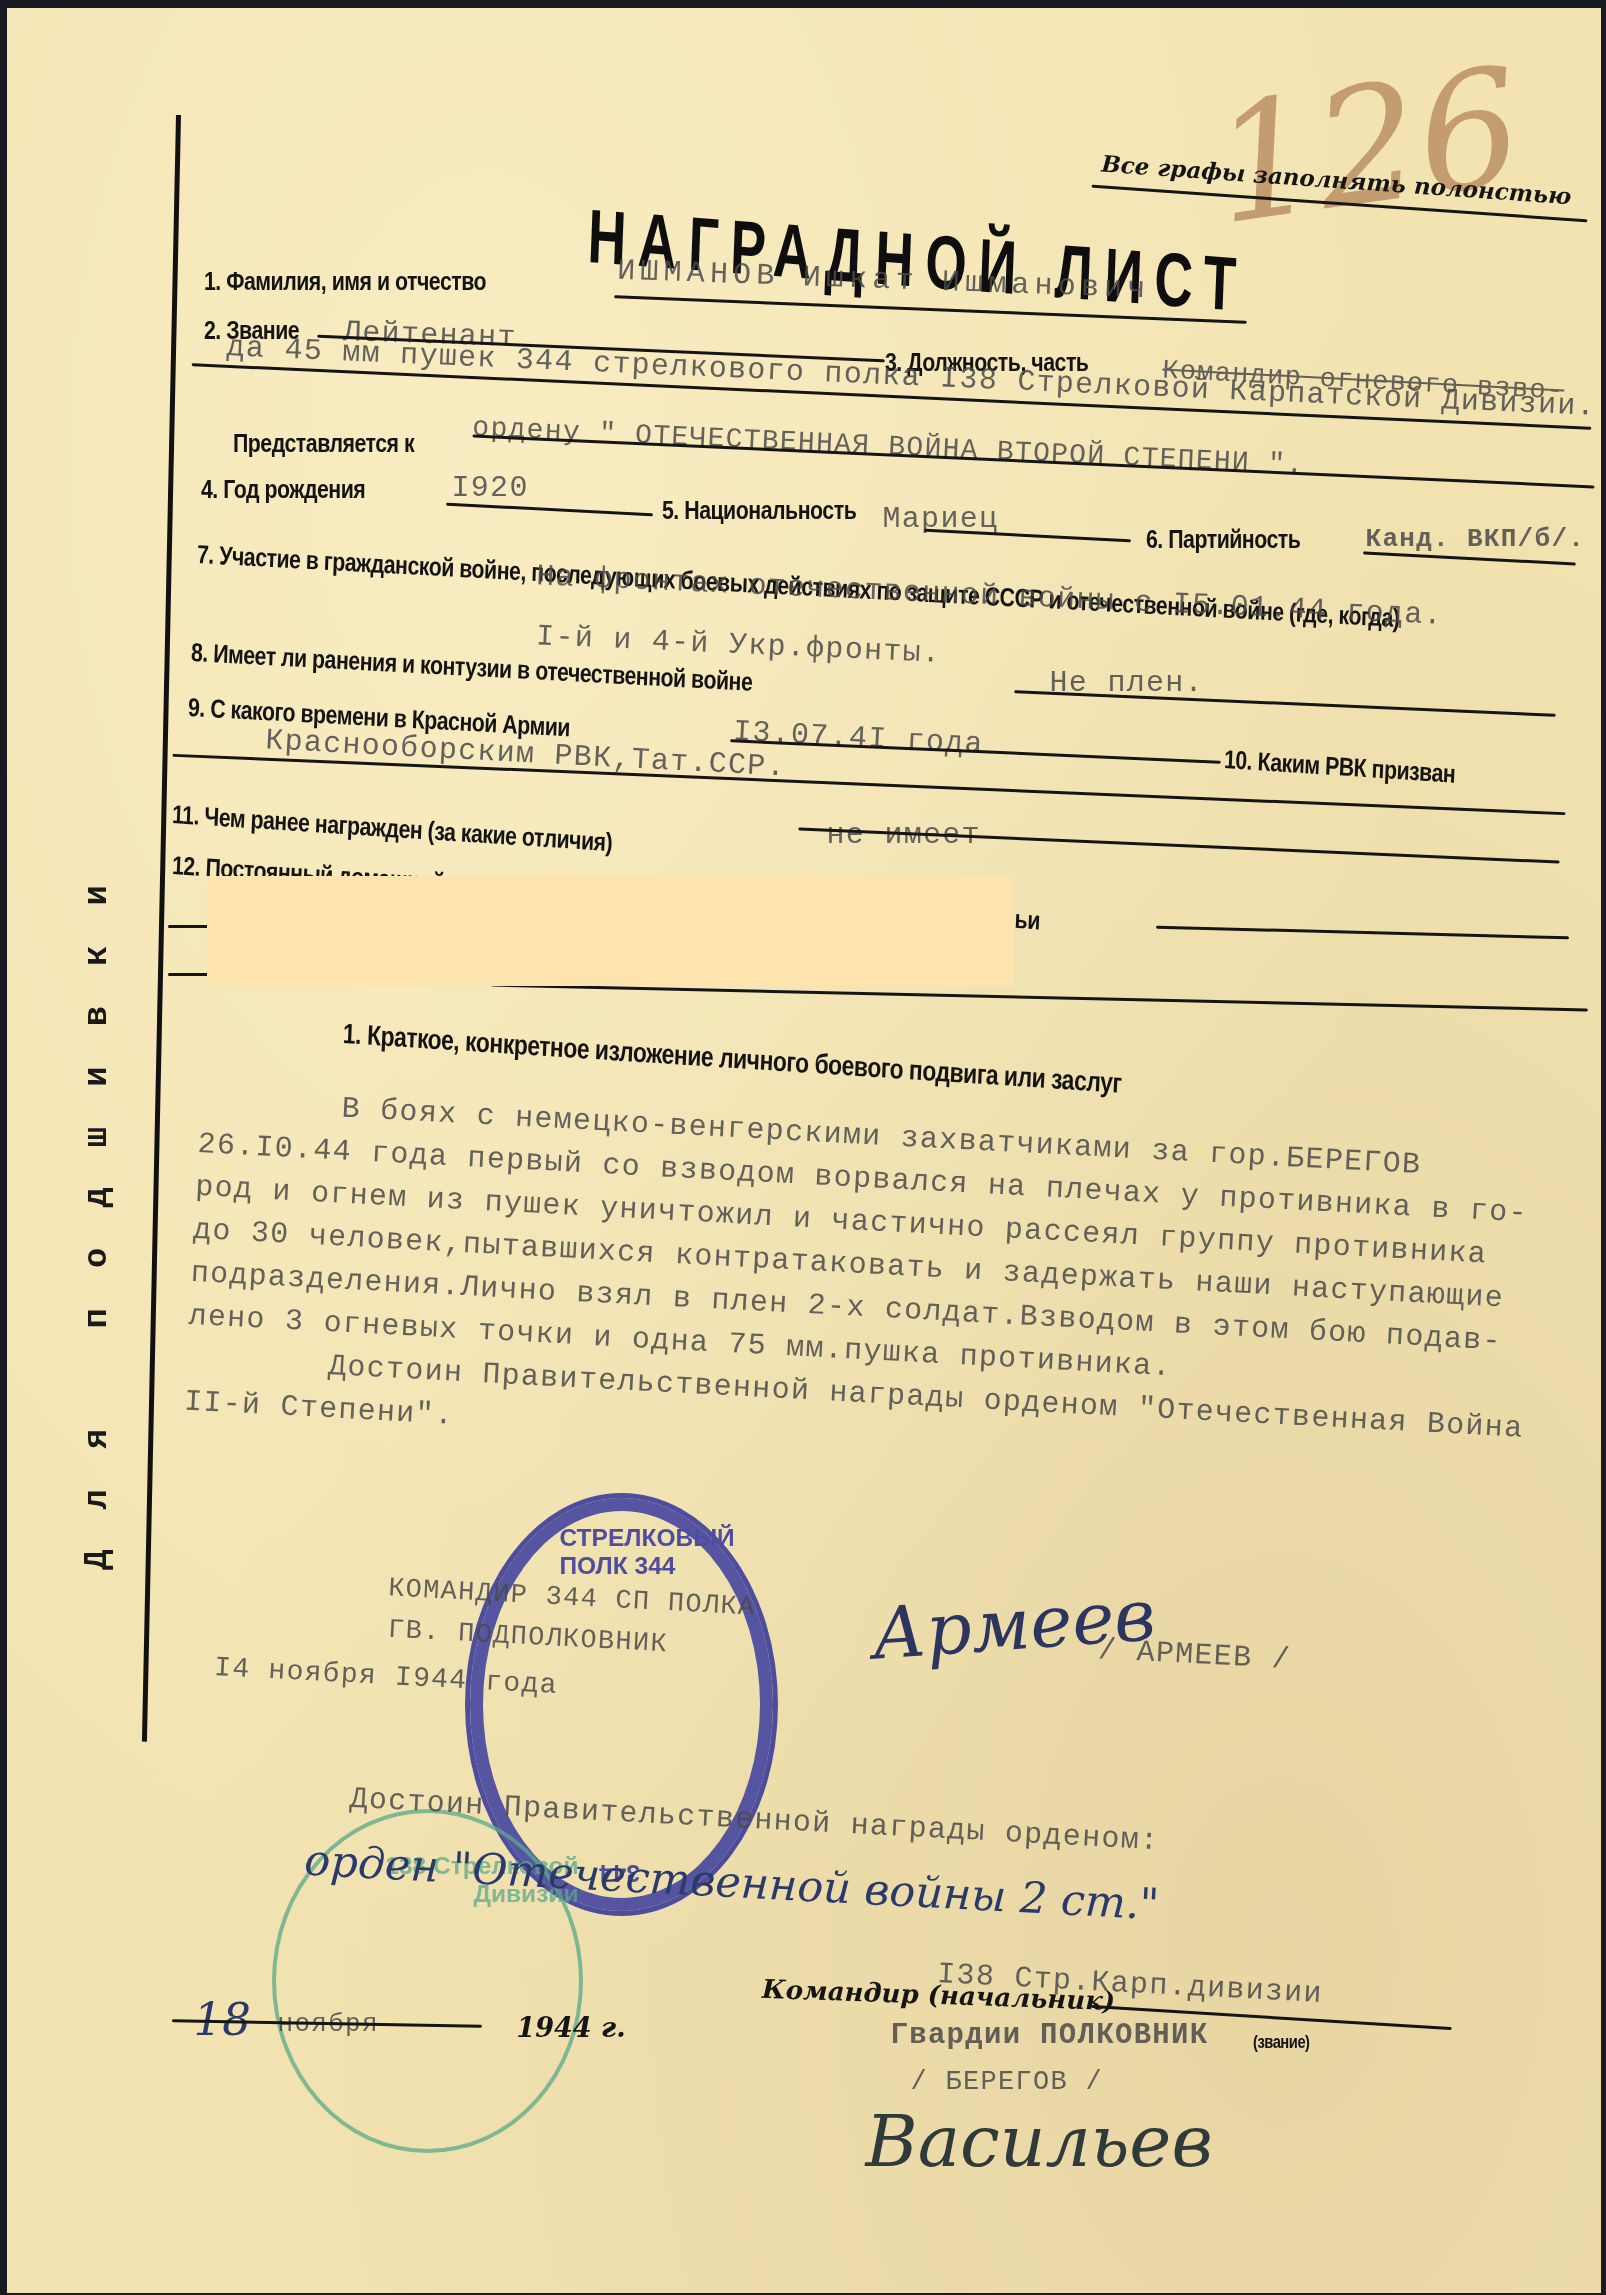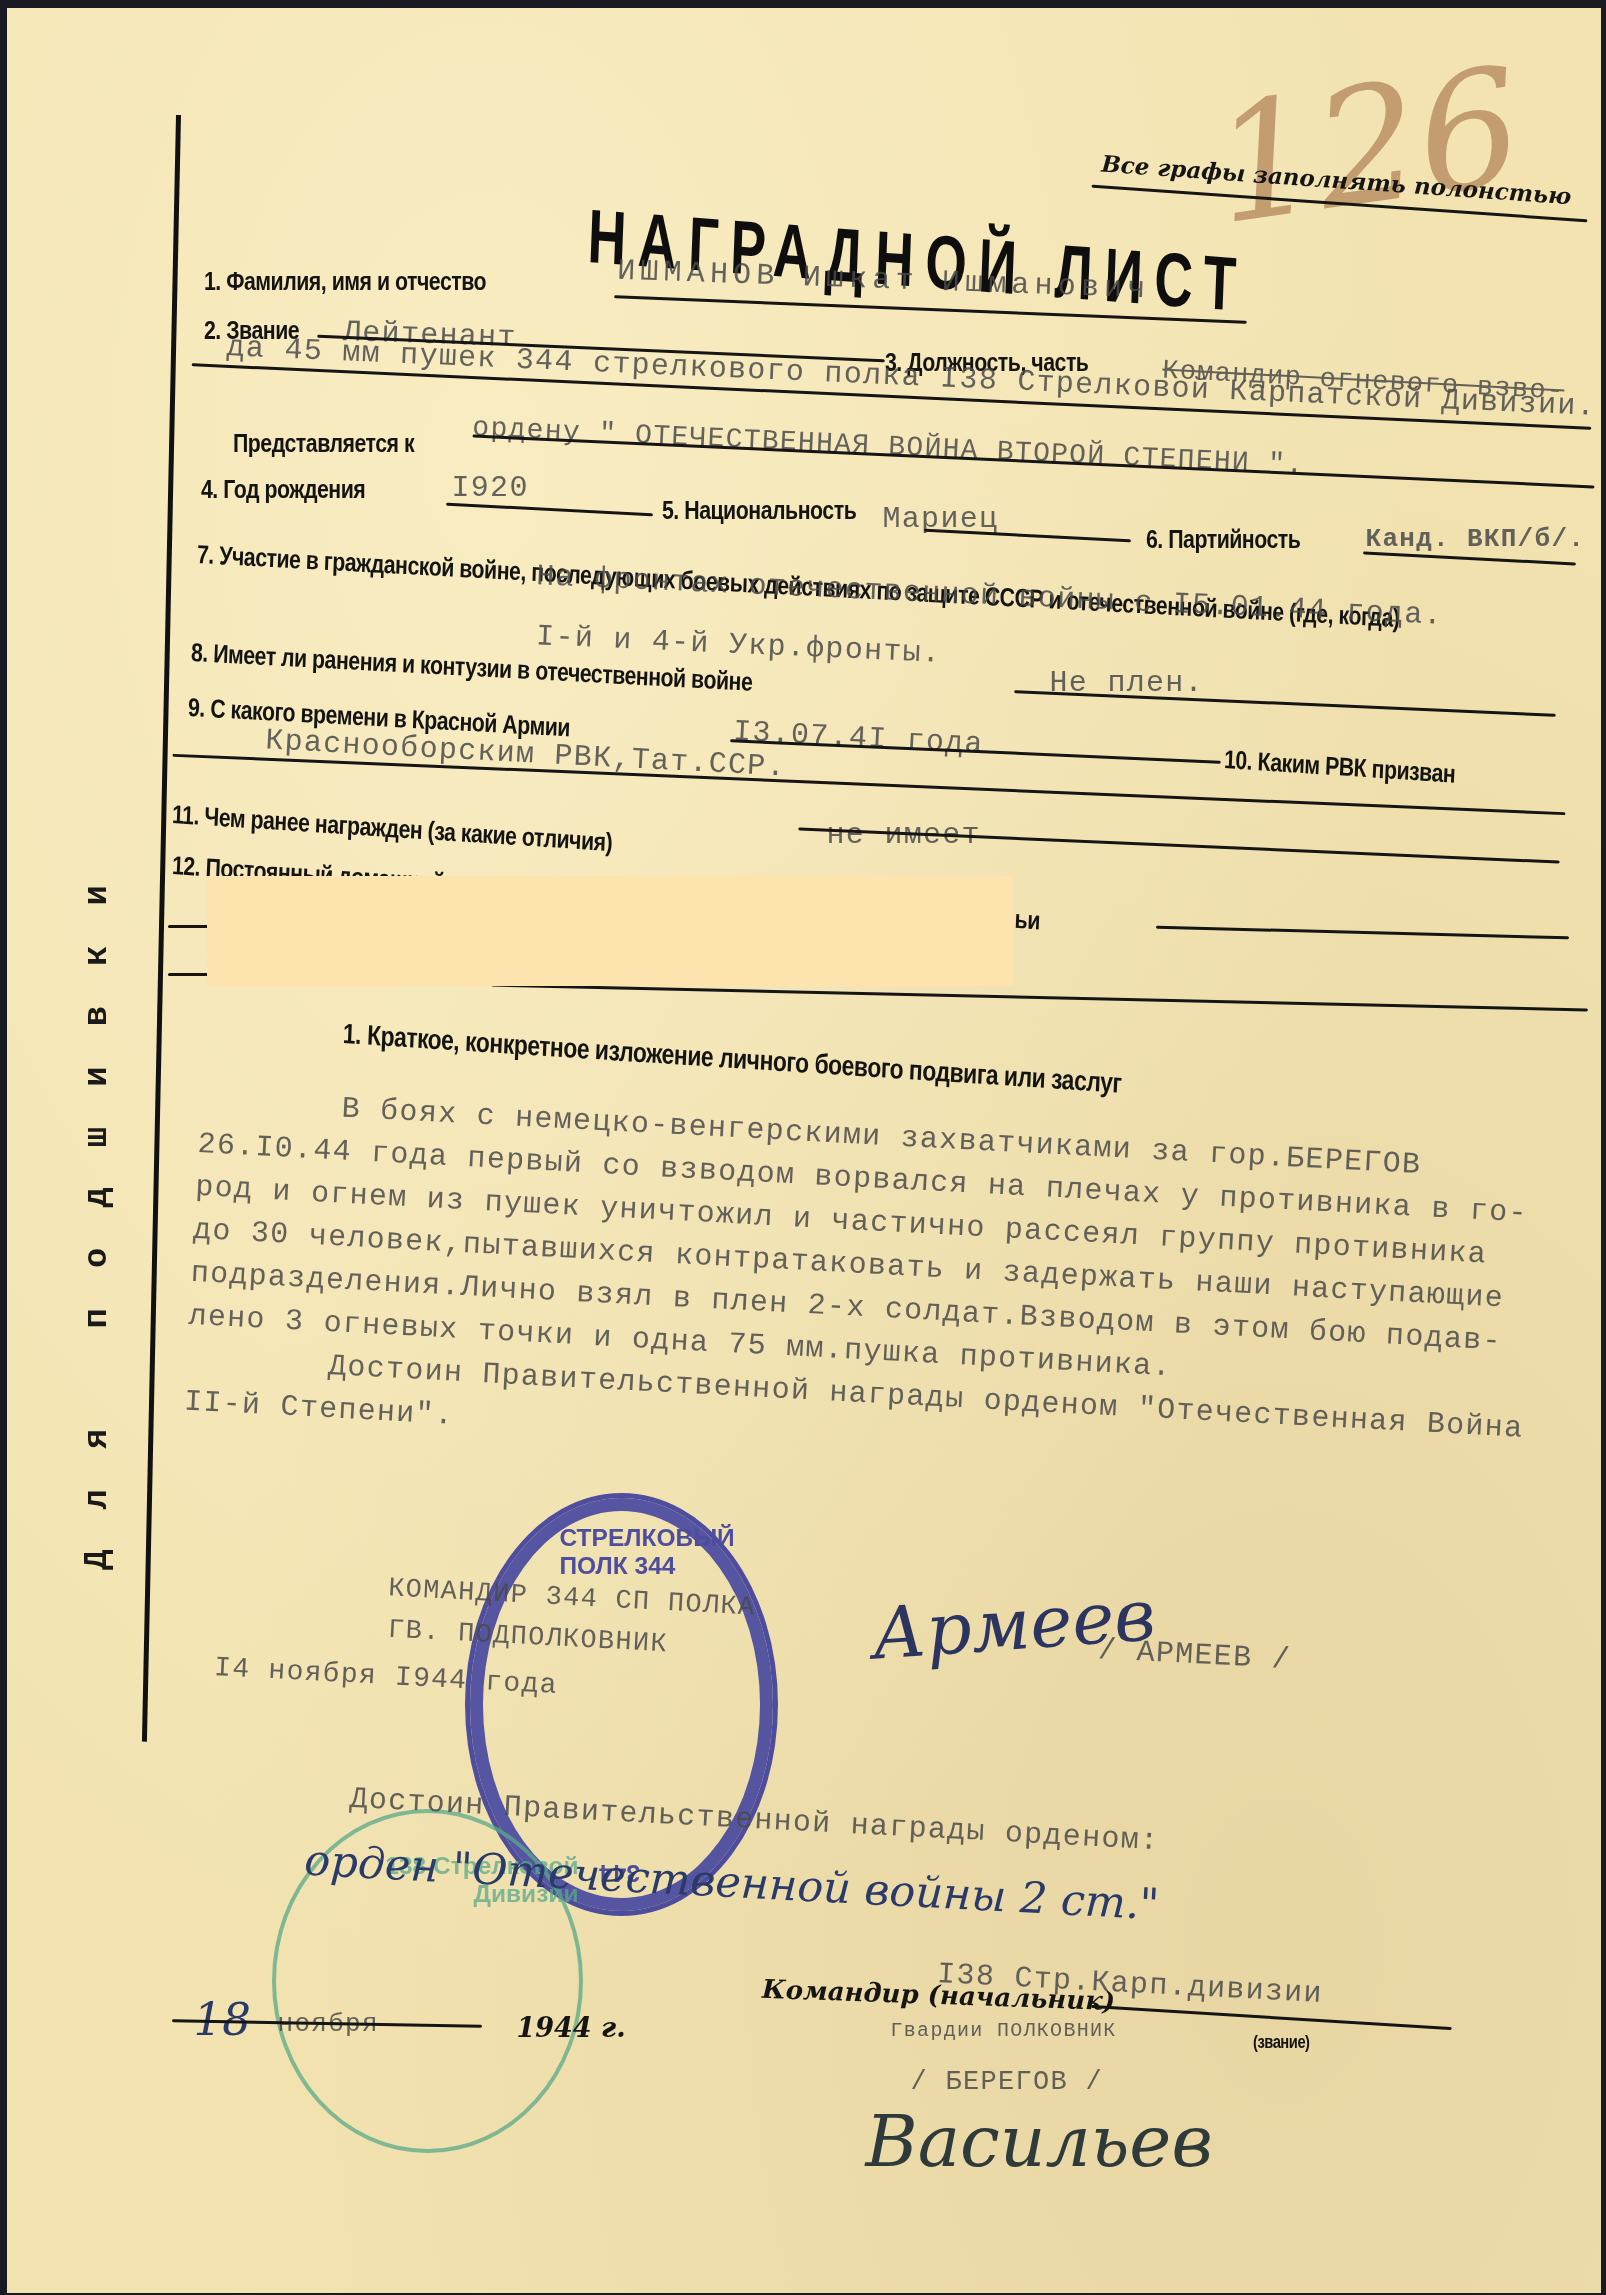--- a/index.html
+++ b/index.html
@@ -124,19 +124,19 @@
   <div class="abs hand" style="left:297px;top:1849px;font-size:43px;transform:rotate(3deg);">орден "Отечественной войны 2 ст."</div>
 
   <div class="abs hand" style="left:187px;top:1985px;font-size:45px;">18</div>
   <div class="abs type" style="left:271px;top:2001px;font-size:26px;">ноября</div>
   <div class="line" style="left:165px;top:2014px;width:310px;transform:rotate(1deg);"></div>
   <div class="abs note" style="left:510px;top:2004px;font-size:27px;">1944 г.</div>
 
   <div class="abs note" style="left:755px;top:1972px;font-size:26px;transform:rotate(2deg);">Командир (начальник)</div>
   <div class="abs type" style="left:930px;top:1959px;transform:rotate(3deg);">I38 Стр.Карп.дивизии</div>
   <div class="line" style="left:1084px;top:2008px;width:361px;transform:rotate(3.5deg);"></div>
-  <div class="abs type" style="left:884px;top:2011px;font-size:20px;">Гвардии ПОЛКОВНИК</div>
+  <div class="abs type" style="left:884px;top:2011px;font-size:29px;font-weight:bold;">Гвардии ПОЛКОВНИК</div>
   <div class="abs print" style="left:1246px;top:2024px;font-size:18px;">(звание)</div>
   <div class="abs type" style="left:904px;top:2059px;font-size:27px;">/ БЕРЕГОВ /</div>
   <div class="sig" style="left:859px;top:2092px;font-size:71px;color:#2f3a3a;">Васильев</div>
 
 </div>
 
 
 </body></html>

